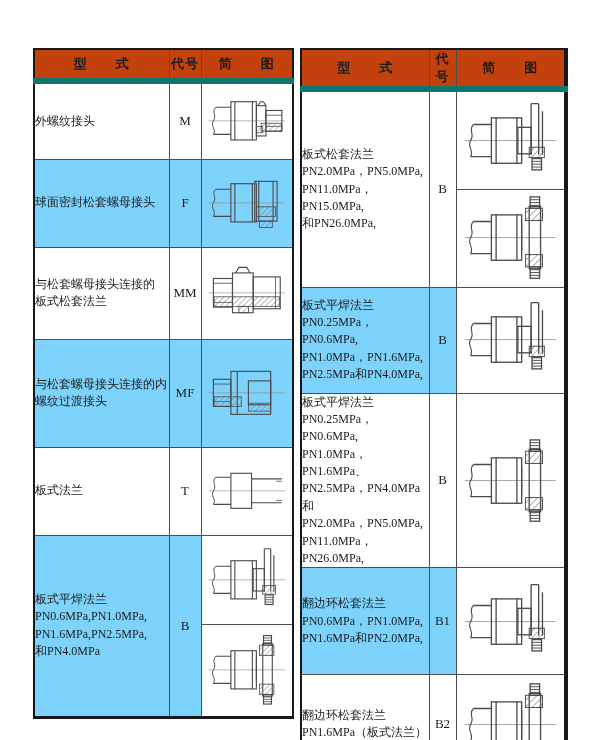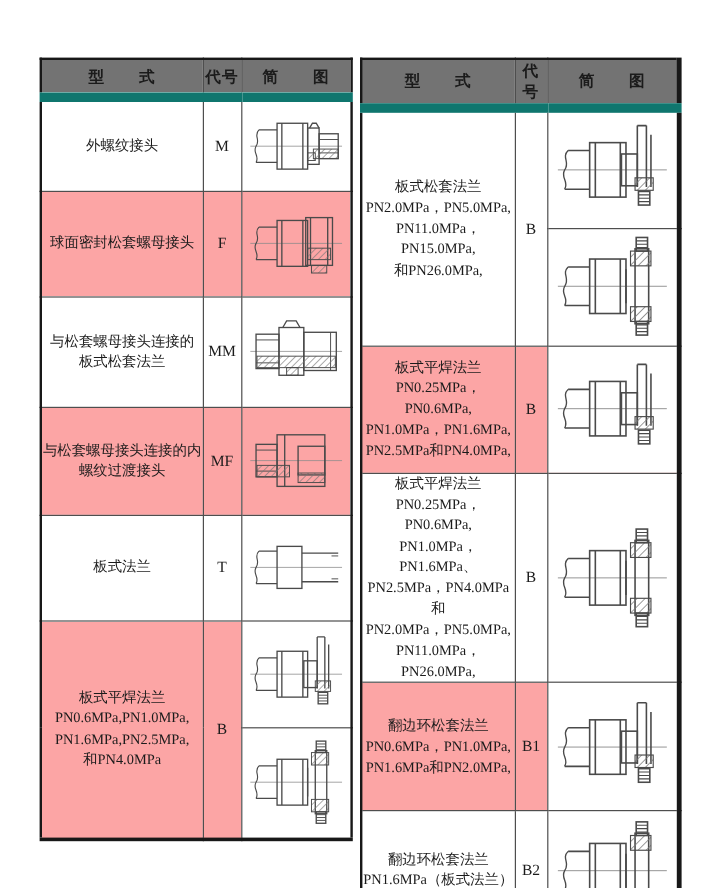--- a/index.html
+++ b/index.html
@@ -6,30 +6,30 @@
   .canvas{position:relative;width:600px;height:740px;background:#ffffff;overflow:hidden;
           font-family:"Liberation Serif", serif;color:#1b1b1b;}
   .doc-title{position:absolute;left:30px;top:8px;width:560px;
              font-family:"Liberation Sans", sans-serif;font-weight:bold;
              font-size:12.5px;letter-spacing:.5px;color:#111;}
   table.fit{position:absolute;border-collapse:collapse;table-layout:fixed;
             border:2px solid #181818;background:#fff;}
   table.left-t{left:33px;top:48px;border-bottom:3px solid #181818;}
   table.right-t{left:300px;top:48px;border-right:4px solid #181818;border-bottom:3px solid #181818;}
   .fit td,.fit th{border:1px solid #4e4e4e;padding:0;vertical-align:middle;overflow:hidden;}
-  .fit th{background:#737373;font-size:13px;font-weight:bold;letter-spacing:1px;
-          border-bottom:8px solid #0f766e;}
+  .fit th{background:#c2410c;font-size:13px;font-weight:bold;letter-spacing:1px;
+          border-bottom:6px solid #0f766e;}
   .type-cell{font-size:12px;line-height:1.45;padding:2px 4px 2px 8px;
-             white-space:pre-line;text-align:center;}
+             white-space:pre-line;text-align:left;}
   .code-cell{font-size:13px;text-align:center;}
-  .yellow{background:#fca5a5;}
+  .yellow{background:#7dd3fc;}
   .white{background:#ffffff;}
   .dg{display:flex;align-items:center;justify-content:center;height:100%;}
   .dg svg{width:88%;max-height:94%;}
-  .h32{height:32px}.h78{height:78px}.h88{height:88px}.h92{height:92px}.h90{height:90px}
+  .h32{height:32px}.h78{height:78px}.h88{height:88px}.h92{height:92px}.h90{height:108px}
   .h89{height:89px}.h93{height:93px}.h100{height:100px}.h98{height:98px}.h106{height:106px}.h107{height:107px}
 </style>
 </head>
 <body>
 
 <div class="canvas">
 
 
   <table class="fit left-t">
     <colgroup>

